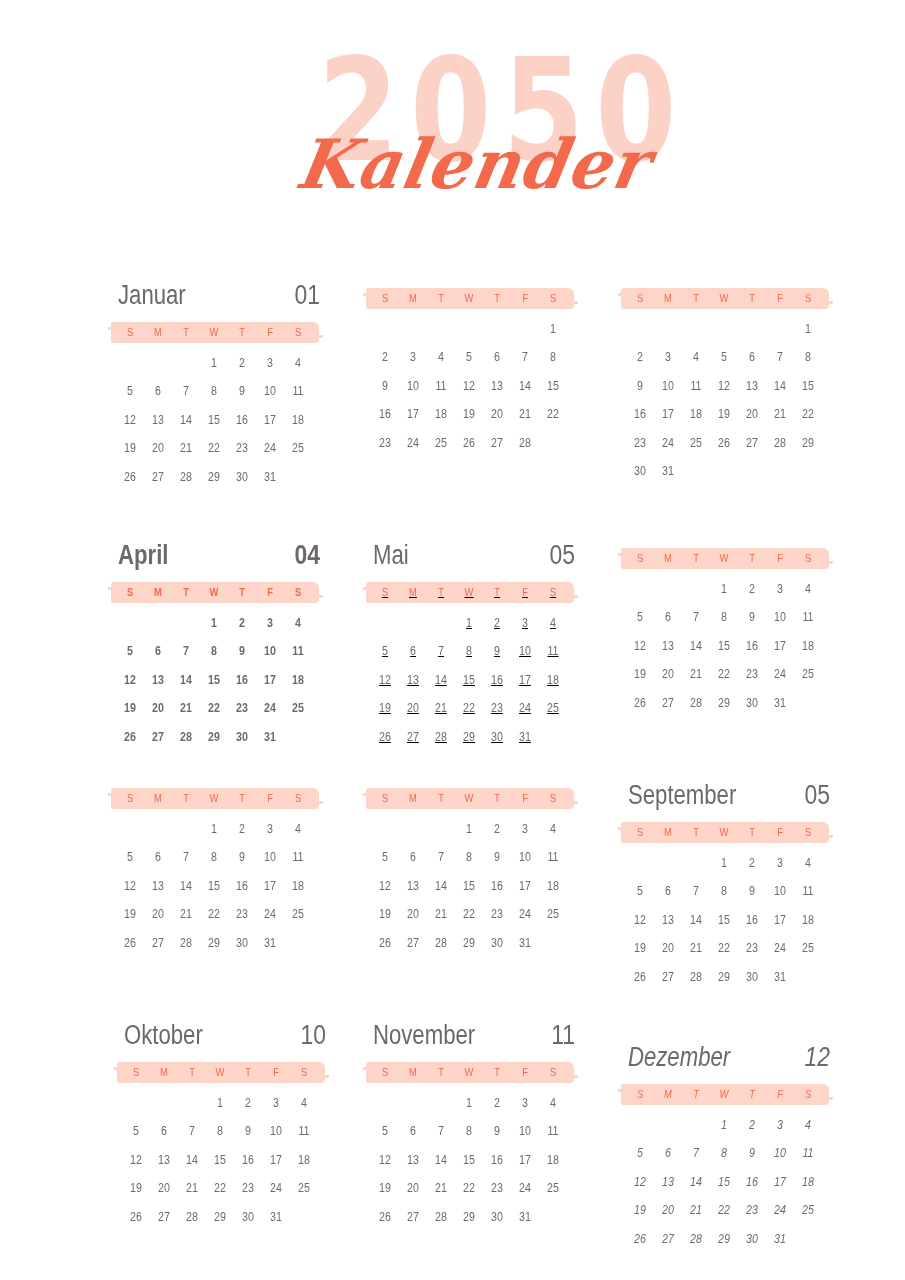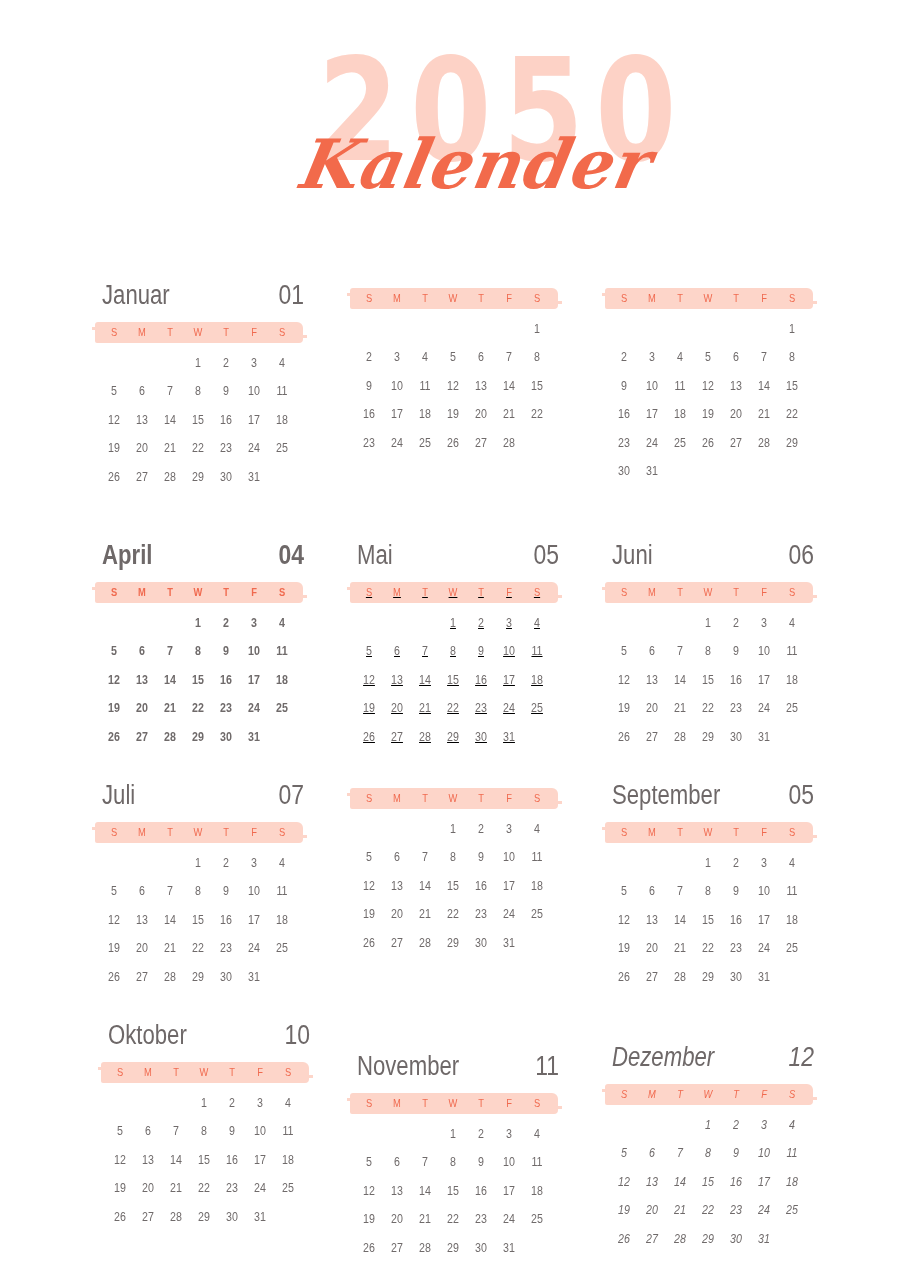--- a/index.html
+++ b/index.html
@@ -1,20 +1,20 @@
 <!DOCTYPE html>
 <html><head>
 <meta charset="utf-8">
 <style>
   html, body { margin:0; padding:0; }
   body { width:905px; height:1280px; background:#ffffff; position:relative; overflow:hidden; font-family:"Liberation Sans", sans-serif; }
   .hero { position:absolute; left:0; top:0; width:895px; height:240px; }
   .year { position:absolute; left:288px; top:40px; width:330px; text-align:center; font-family:"DejaVu Sans", sans-serif; font-weight:bold; font-size:142px; letter-spacing:14px; color:#fdd2c6; line-height:1; transform:scaleX(0.82); transform-origin:center; }
   .script { position:absolute; left:300px; top:130px; width:310px; text-align:center; font-family:"DejaVu Serif", serif; font-style:italic; font-weight:bold; font-size:68px; color:#f26a4b; line-height:1; transform:skewX(-12deg) scaleX(0.98); letter-spacing:1px; }
-  .month { position:absolute; width:210px; }
+  .month { position:absolute; width:210px;margin-left:16px; }
   .mhead { position:relative; height:34px; }
   .mname { position:absolute; left:2px; top:0; font-family:"Liberation Sans", sans-serif; font-size:27px; color:#6e6868; transform:scaleX(0.82); transform-origin:left; line-height:34px; letter-spacing:0; }
   .mnum { position:absolute; right:6px; top:0; font-family:"Liberation Sans", sans-serif; font-size:27px; color:#6e6868; transform:scaleX(0.85); transform-origin:right; line-height:34px; }
   .stripe { position:relative; margin-top:10px; margin-left:-5px; width:208px; height:21px; background:#fdd5c9; border-radius:3px 6px 4px 2px; display:flex; }
   .stripe::before { content:""; position:absolute; left:-3px; top:5px; width:8px; height:3px; background:#fdd5c9; }
   .stripe::after { content:""; position:absolute; right:-4px; top:13px; width:8px; height:3px; background:#fdd5c9; }
   .dow { width:28px; text-align:center; font-size:11px; line-height:21px; color:#f06a4f; font-family:"Liberation Sans", sans-serif; transform:scaleX(0.85); }
   .stripe .dow:first-child { margin-left:5px; }
   .grid { display:grid; grid-template-columns:repeat(7, 28px); grid-auto-rows:28.4px; margin-top:6px; margin-left:0px; }
   .day { text-align:center; font-size:13px; line-height:28px; color:#6f6a6a; transform:scaleX(0.82); }
@@ -272,24 +272,20 @@
         <span class="day">25</span>
         <span class="day">26</span>
         <span class="day">27</span>
         <span class="day">28</span>
         <span class="day">29</span>
         <span class="day">30</span>
         <span class="day">31</span>
       </div>
   </div>
     <div class="month" style="left: 610px; top: 538px;">
-    <div class="mhead">
-      <span class="mname">Juni</span>
-      <span class="mnum">06</span>
-    </div>
     <div class="stripe">
         <span class="dow">S</span>
         <span class="dow">M</span>
         <span class="dow">T</span>
         <span class="dow">W</span>
         <span class="dow">T</span>
         <span class="dow">F</span>
         <span class="dow">S</span>
       </div>
     <div class="grid">
@@ -323,24 +319,20 @@
         <span class="day">25</span>
         <span class="day">26</span>
         <span class="day">27</span>
         <span class="day">28</span>
         <span class="day">29</span>
         <span class="day">30</span>
         <span class="day">31</span>
       </div>
   </div>
     <div class="month" style="left: 100px; top: 778px;">
-    <div class="mhead">
-      <span class="mname">Juli</span>
-      <span class="mnum">07</span>
-    </div>
     <div class="stripe">
         <span class="dow">S</span>
         <span class="dow">M</span>
         <span class="dow">T</span>
         <span class="dow">W</span>
         <span class="dow">T</span>
         <span class="dow">F</span>
         <span class="dow">S</span>
       </div>
     <div class="grid">
@@ -522,21 +514,21 @@
         <span class="day">24</span>
         <span class="day">25</span>
         <span class="day">26</span>
         <span class="day">27</span>
         <span class="day">28</span>
         <span class="day">29</span>
         <span class="day">30</span>
         <span class="day">31</span>
       </div>
   </div>
-    <div class="month" style="left: 355px; top: 1049px;">
+    <div class="month" style="left: 355px; top: 1018px;">
     <div class="mhead">
       <span class="mname">November</span>
       <span class="mnum">11</span>
     </div>
     <div class="stripe">
         <span class="dow">S</span>
         <span class="dow">M</span>
         <span class="dow">T</span>
         <span class="dow">W</span>
         <span class="dow">T</span>

